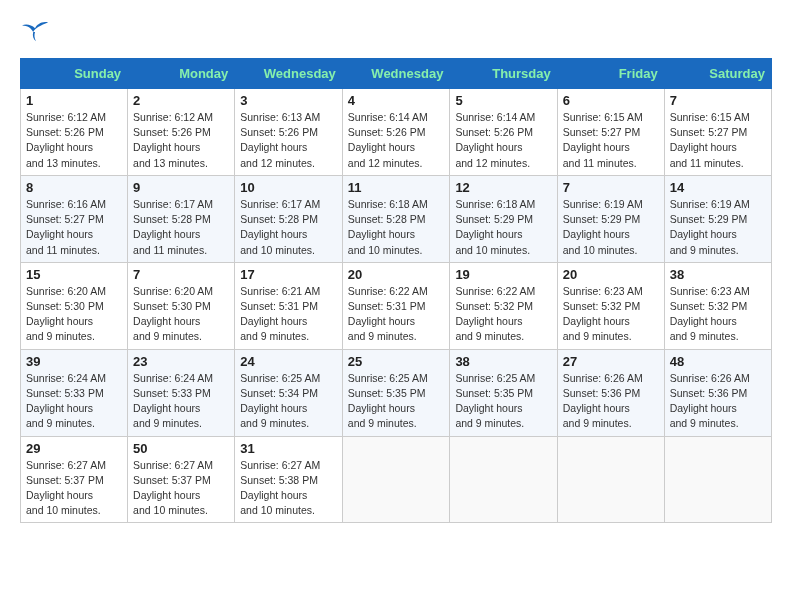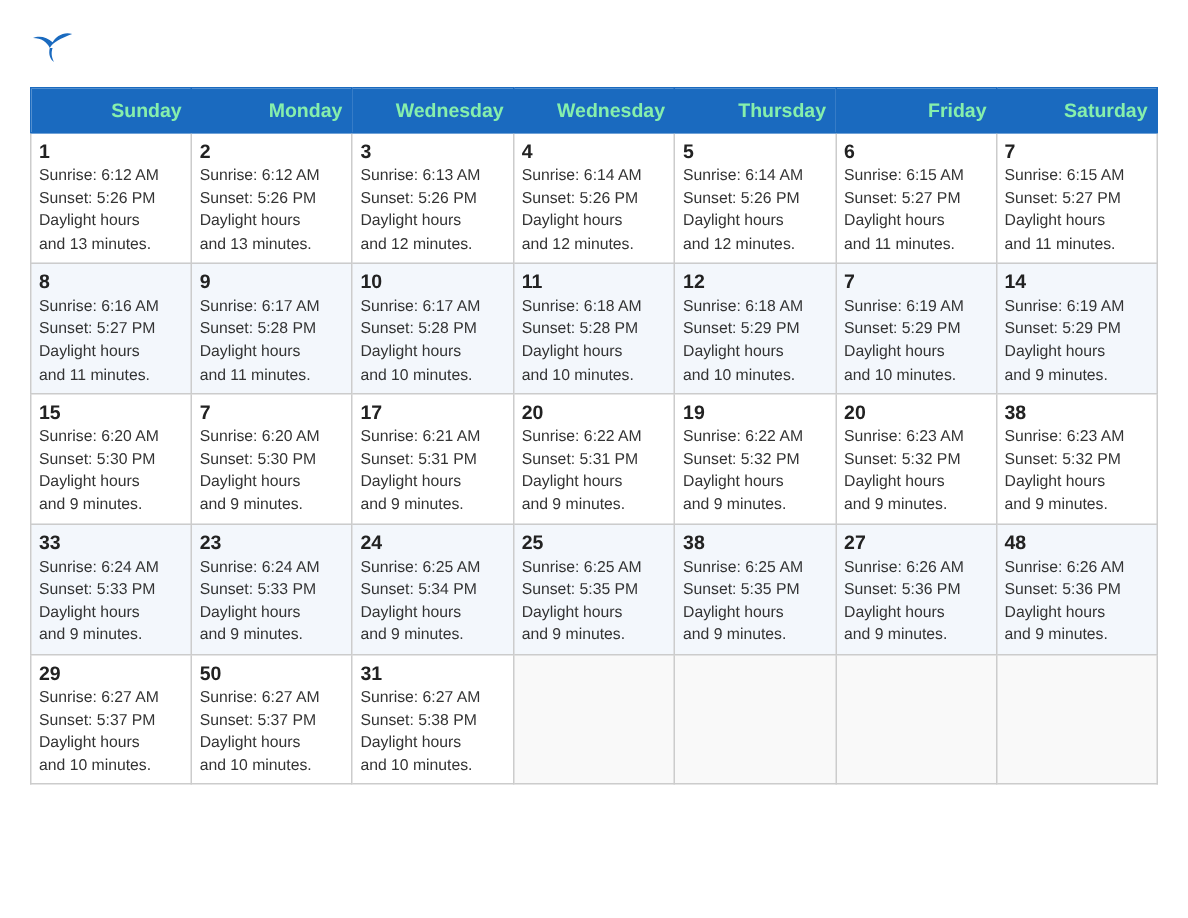--- a/index.html
+++ b/index.html
@@ -311,21 +311,21 @@
         <div class="day-info">
           Sunrise: 6:23 AM<br>
           Sunset: 5:32 PM<br>
           Daylight hours<br>
           and 9 minutes.
         </div>
       </td>
       </tr>
       <tr>
         <td>
-        <span class="day-num">33</span>
+        <span class="day-num">39</span>
         <div class="day-info">
           Sunrise: 6:24 AM<br>
           Sunset: 5:33 PM<br>
           Daylight hours<br>
           and 9 minutes.
         </div>
       </td>
         <td>
         <span class="day-num">23</span>
         <div class="day-info">

